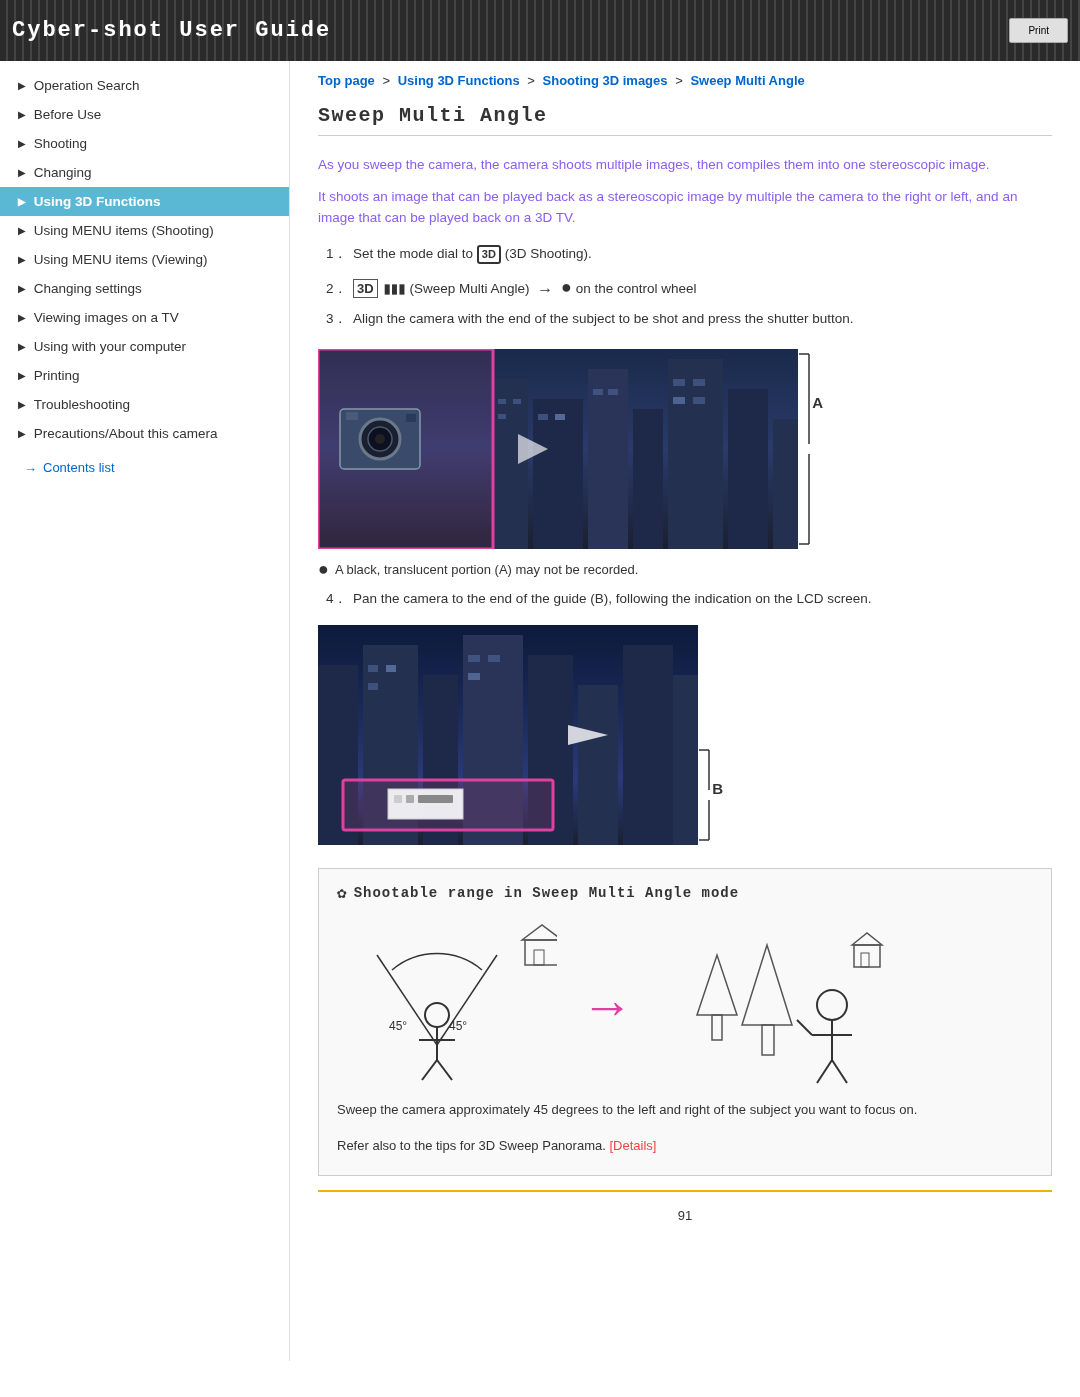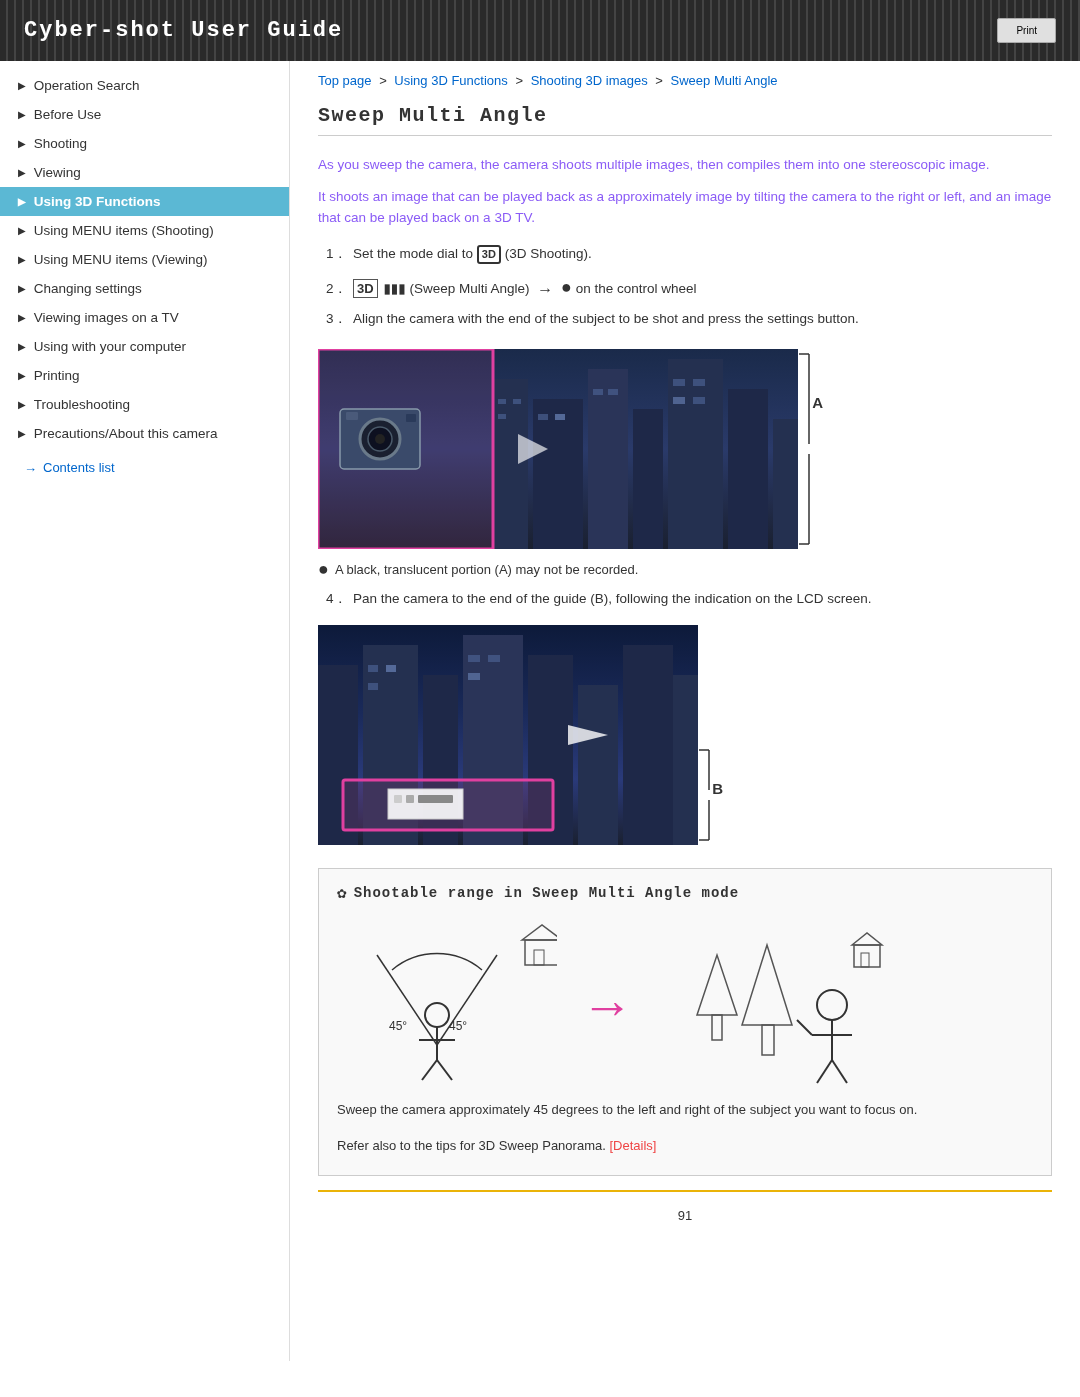--- a/index.html
+++ b/index.html
@@ -7,21 +7,21 @@
 
     
     .header {
       background: repeating-linear-gradient(
         90deg,
         #2a2a2a 0px,
         #2a2a2a 6px,
         #444 6px,
         #444 8px
       );
-      padding: 18px 24px;
+      padding: 18px 12px;
       display: flex;
       align-items: center;
       justify-content: space-between;
     }
     .header-title {
       color: #fff;
       font-family: 'Courier New', monospace;
       font-size: 22px;
       font-weight: bold;
       letter-spacing: 2px;
@@ -86,21 +86,21 @@
       flex: 1;
       padding: 0 28px 40px 28px;
     }
 
     
     .breadcrumb {
       padding: 12px 0 16px 0;
       font-size: 13px;
       color: #0066cc;
     }
-    .breadcrumb a { color: #0066cc; text-decoration: none; }
+    .breadcrumb a { color: #0066cc; text-decoration: none; font-weight: bold; }
     .breadcrumb .sep { color: #333; margin: 0 4px; }
 
     
     .page-title {
       font-family: 'Courier New', monospace;
       font-size: 20px;
       font-weight: bold;
       letter-spacing: 1.5px;
       padding-bottom: 8px;
       border-bottom: 1px solid #ccc;
@@ -235,21 +235,21 @@
         <div class="sidebar-item">
           <span class="arrow">▶</span>
           <span>Before Use</span>
         </div>
         <div class="sidebar-item">
           <span class="arrow">▶</span>
           <span>Shooting</span>
         </div>
         <div class="sidebar-item">
           <span class="arrow">▶</span>
-          <span>Viewing</span>
+          <span>Changing</span>
         </div>
         <div class="sidebar-item active">
           <span class="arrow">▶</span>
           <span>Using 3D Functions</span>
         </div>
         <div class="sidebar-item">
           <span class="arrow">▶</span>
           <span>Using MENU items (Shooting)</span>
         </div>
         <div class="sidebar-item">
@@ -295,41 +295,41 @@
       <a href="#">Using 3D Functions</a>
       <span class="sep"> &gt; </span>
       <a href="#">Shooting 3D images</a>
       <span class="sep"> &gt; </span>
       <a href="#">Sweep Multi Angle</a>
     </div>
 
     <div class="page-title">Sweep Multi Angle</div>
 
     <p class="body-text">As you sweep the camera, the camera shoots multiple images, then compiles them into one stereoscopic image.</p>
-    <p class="body-text">It shoots an image that can be played back as a approximately image by tilting the camera to the right or left, and an image that can be played back on a 3D TV.</p>
+    <p class="body-text">It shoots an image that can be played back as a stereoscopic image by multiple the camera to the right or left, and an image that can be played back on a 3D TV.</p>
 
     <div class="steps">
 
       <div class="step">
         <span class="step-num">1．</span>
         <span>Set the mode dial to&nbsp;<span class="badge-3d">3D</span>&nbsp;(3D Shooting).</span>
       </div>
 
       <div class="step">
         <span class="step-num">2．</span>
         <span>
           <span style="font-size:13px; border:1px solid #555; padding:1px 3px; font-weight:bold;">3D</span>
           <span style="margin-left:2px;">▮▮▮</span>
           (Sweep Multi Angle)&nbsp;<span class="arrow-sym">→</span>&nbsp;<span class="circle-dot">●</span>&nbsp;on the control wheel
         </span>
       </div>
 
       <div class="step">
         <span class="step-num">3．</span>
-        <span>Align the camera with the end of the subject to be shot and press the settings button.</span>
+        <span>Align the camera with the end of the subject to be shot and press the shutter button.</span>
       </div>
     </div>
 
     <div class="img-container-1">
       <div style="position:relative; width:480px; display:inline-block;">
         <svg width="480" height="200" class="scene-svg">
 
           <defs>
             <linearGradient id="sky1" x1="0" y1="0" x2="0" y2="1">
               <stop offset="0%" stop-color="#1a2a4a"></stop>

